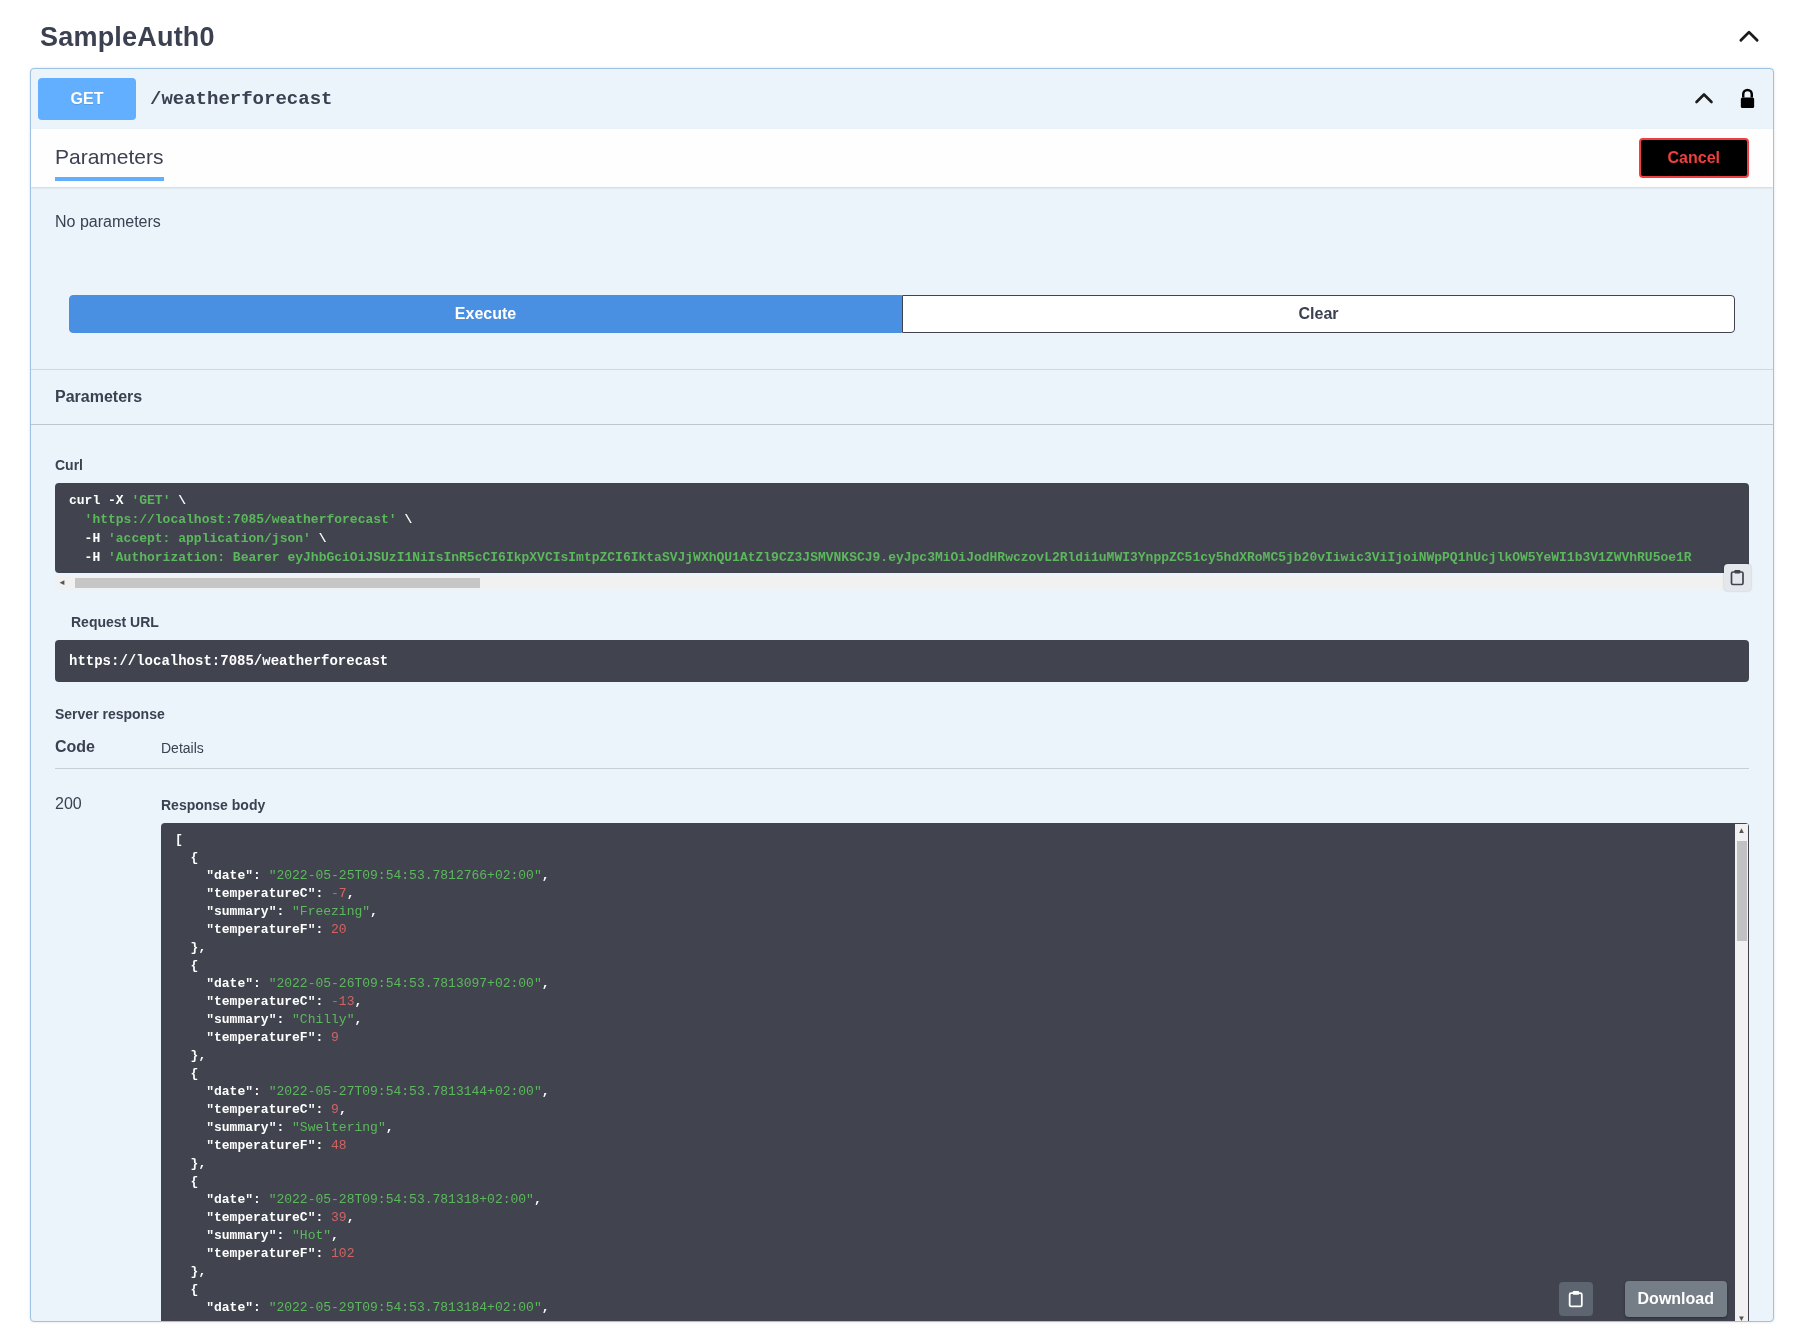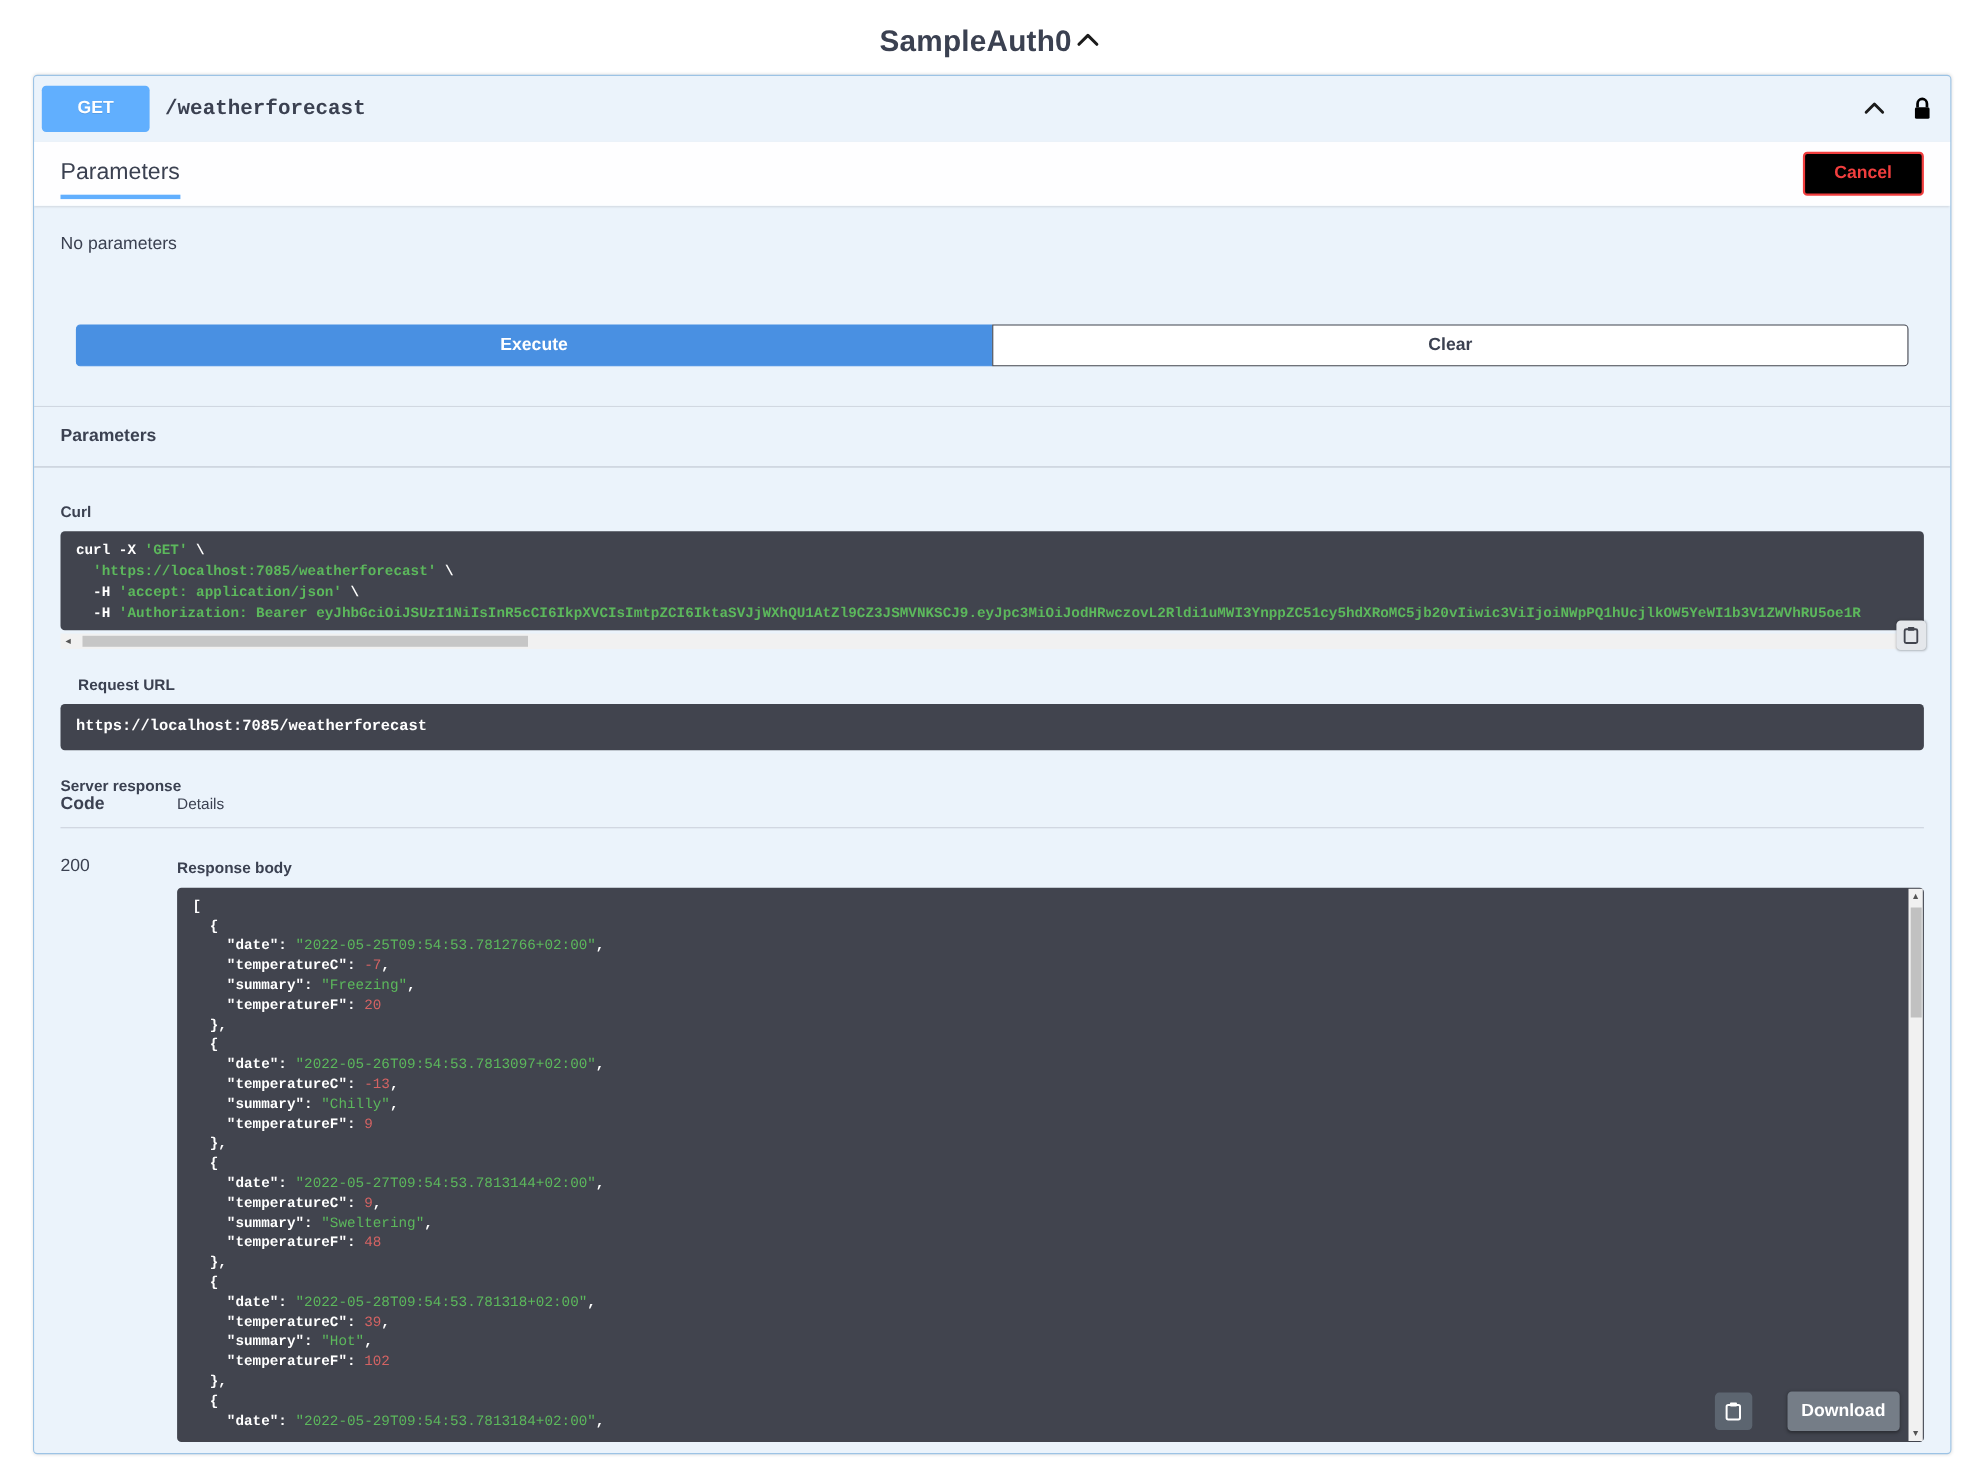--- a/index.html
+++ b/index.html
@@ -1,21 +1,21 @@
 <!DOCTYPE html>
 <html style="--method-blue: #61affe; --opblock-bg: #ebf3fb; --opblock-border: #9cc3e5; --execute-blue: #4990e2; --cancel-red: #f13e3e; --code-bg: #41444e; --token-green: #5cb85c; --token-number: #d36363;"><head>
 <meta charset="utf-8">
 <style>
   *{margin:0;padding:0;box-sizing:border-box}
   html,body{width:1804px;height:1328px;overflow:hidden;background:#fff;
     font-family:"Liberation Sans","DejaVu Sans",sans-serif;color:#3b4151}
   button{font-family:inherit}
 
   
-  .section-header{display:flex;justify-content:center;align-items:center;
+  .section-header{display:flex;justify-content:space-between;align-items:center;
     height:68px;padding:6px 40px 0 40px}
   .section-title{font-size:27px;font-weight:bold;letter-spacing:.2px}
   .icon-btn{background:none;border:none;cursor:pointer;padding:2px;display:flex;align-items:center}
 
   
   .opblock{margin:0 30px;height:1254px;background:var(--opblock-bg,#ebf3fb);
     border:1px solid var(--opblock-border,#9cc3e5);border-radius:4px;
     box-shadow:0 0 3px rgba(0,0,0,.12);overflow:hidden}
   .summary{display:flex;align-items:center;padding:9px 14px 9px 7px}
   .method{display:inline-block;width:98px;padding:12px 0;text-align:center;
@@ -72,21 +72,21 @@
   .copy-curl{position:absolute;right:-2px;bottom:-1px;width:27px;height:27px;
     background:#e4e7eb;border:none;border-radius:4px;display:flex;align-items:center;
     justify-content:center;cursor:pointer;box-shadow:0 0 2px rgba(0,0,0,.25)}
 
   .label-rurl{margin:24px 16px 10px}
   .url-block{background:var(--code-bg,#41444e);border-radius:4px;color:#fff;
     font-family:"Liberation Mono","DejaVu Sans Mono",monospace;font-size:14px;
     font-weight:bold;padding:13px 14px;white-space:pre;overflow:hidden}
   .label-server{margin:24px 0 0}
 
-  .resp-head{display:flex;align-items:flex-start;padding-bottom:12px;
+  .resp-head{display:flex;align-items:flex-end;margin-top:16px;padding-bottom:12px;
     border-bottom:1px solid rgba(59,65,81,.2)}
   .col-code{width:106px;font-size:16px;font-weight:bold}
   .col-det{font-size:14px}
   .resp-row{display:flex;margin-top:22px}
   .status{width:106px;font-size:16px;padding-top:4px}
   .details{flex:1}
   .rb-label{font-size:14px;font-weight:bold;margin:6px 0 10px}
 
   .body-wrap{position:relative}
   .body-code{height:504px;line-height:18px;padding-right:28px}

